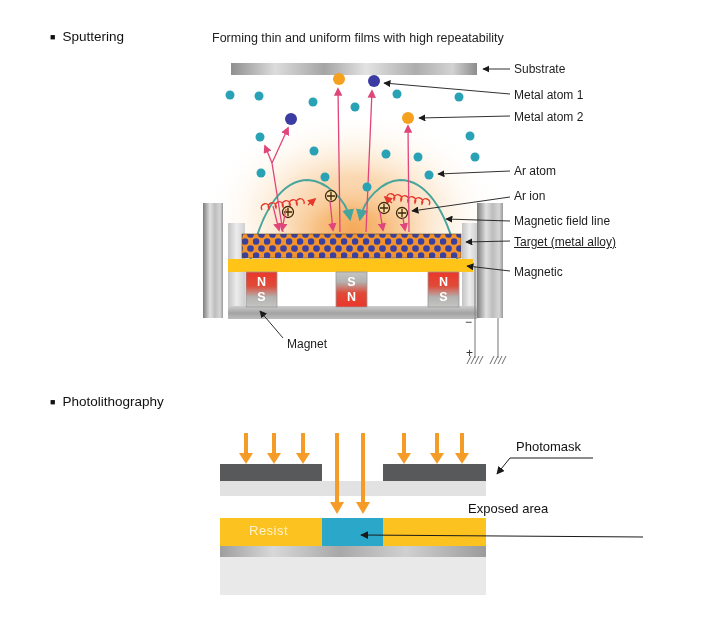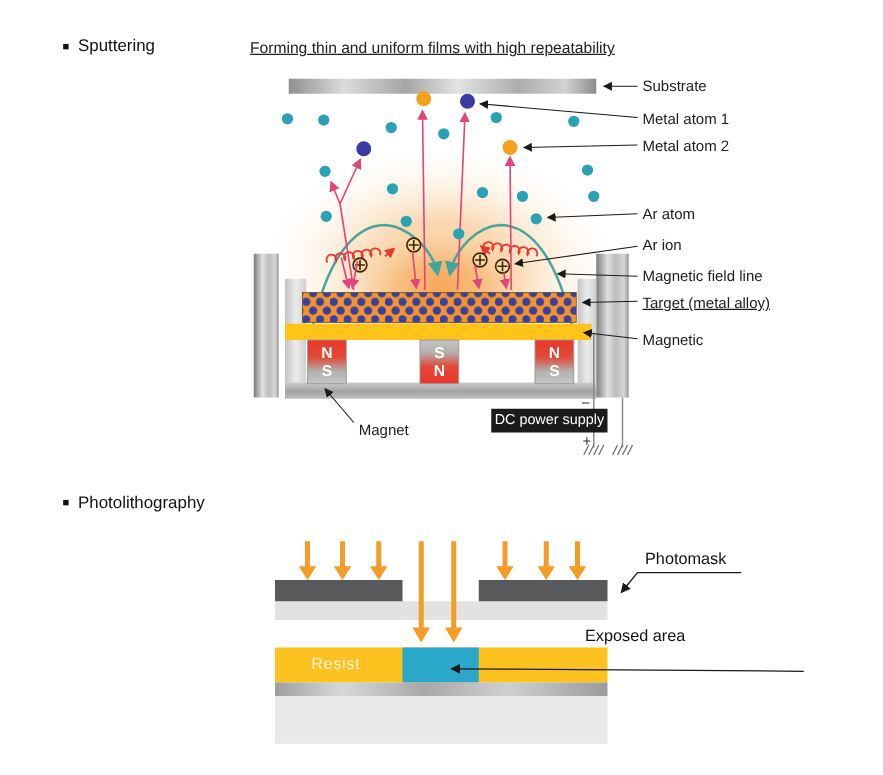--- a/index.html
+++ b/index.html
@@ -271,21 +271,21 @@
         <path d="M 593 458 L 510 458 L 497 474" marker-end="url(#ab)"></path>
         <path d="M 643 537 L 361 535" marker-end="url(#ab)"></path>
       </g>
     </g>
   </svg>
 
   <div class="abs sec-title" style="left:50px;top:29px;">
     <span class="bullet">■</span>
     <span>Sputtering</span>
   </div>
-  <div class="abs subtitle" style="left:200px;top:31px;text-decoration:underline;">Forming thin and uniform films with high repeatability</div>
+  <div class="abs subtitle" style="left:212px;top:31px;">Forming thin and uniform films with high repeatability</div>
 
   <div class="abs lbl" style="left:514px;top:62px;text-align:center;">Substrate</div>
   <div class="abs lbl" style="left:514px;top:88px;">Metal atom 1</div>
   <div class="abs lbl" style="left:514px;top:110px;">Metal atom 2</div>
   <div class="abs lbl" style="left:514px;top:164px;">Ar atom</div>
   <div class="abs lbl" style="left:514px;top:189px;">Ar ion</div>
   <div class="abs lbl" style="left:514px;top:214px;">Magnetic field line</div>
   <div class="abs lbl" style="left:514px;top:235px;text-decoration:underline;">Target (metal alloy)</div>
   <div class="abs lbl" style="left:514px;top:265px;">Magnetic</div>
   <div class="abs lbl" style="left:287px;top:337px;">Magnet</div>
@@ -297,21 +297,20 @@
   <div class="abs magnet-letters" style="left:336px;top:272px;">
     <span class="m-top">S</span>
     <span class="m-bot">N</span>
   </div>
   <div class="abs magnet-letters" style="left:428px;top:272px;">
     <span class="m-top">N</span>
     <span class="m-bot">S</span>
   </div>
 
   <div class="abs sign" style="left:465px;top:317px;">−</div>
-  <div class="abs dcbox" style="left:393px;top:327px;">DC power supply</div>
   <div class="abs sign" style="left:466px;top:348px;">+</div>
 
   <div class="abs sec-title" style="left:50px;top:394px;">
     <span class="bullet">■</span>
     <span>Photolithography</span>
   </div>
 
   <div class="abs lbl-big" style="left:516px;top:439px;">Photomask</div>
   <div class="abs lbl-big" style="left:468px;top:501px;">Exposed area</div>
   <div class="abs resist-lbl" style="left:249px;top:523px;">Resist</div>

